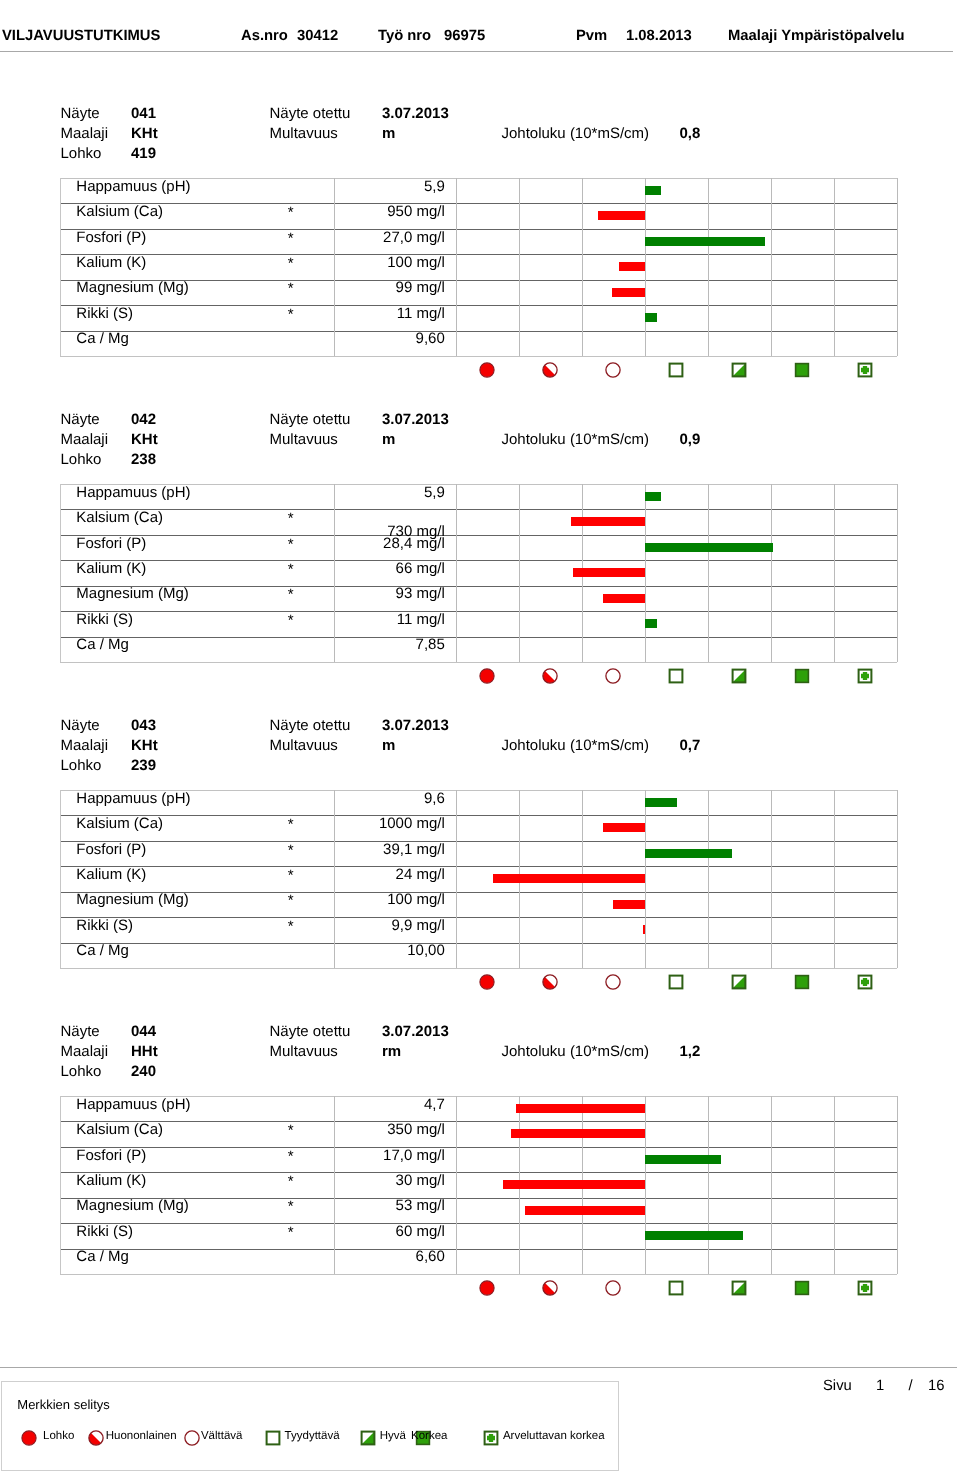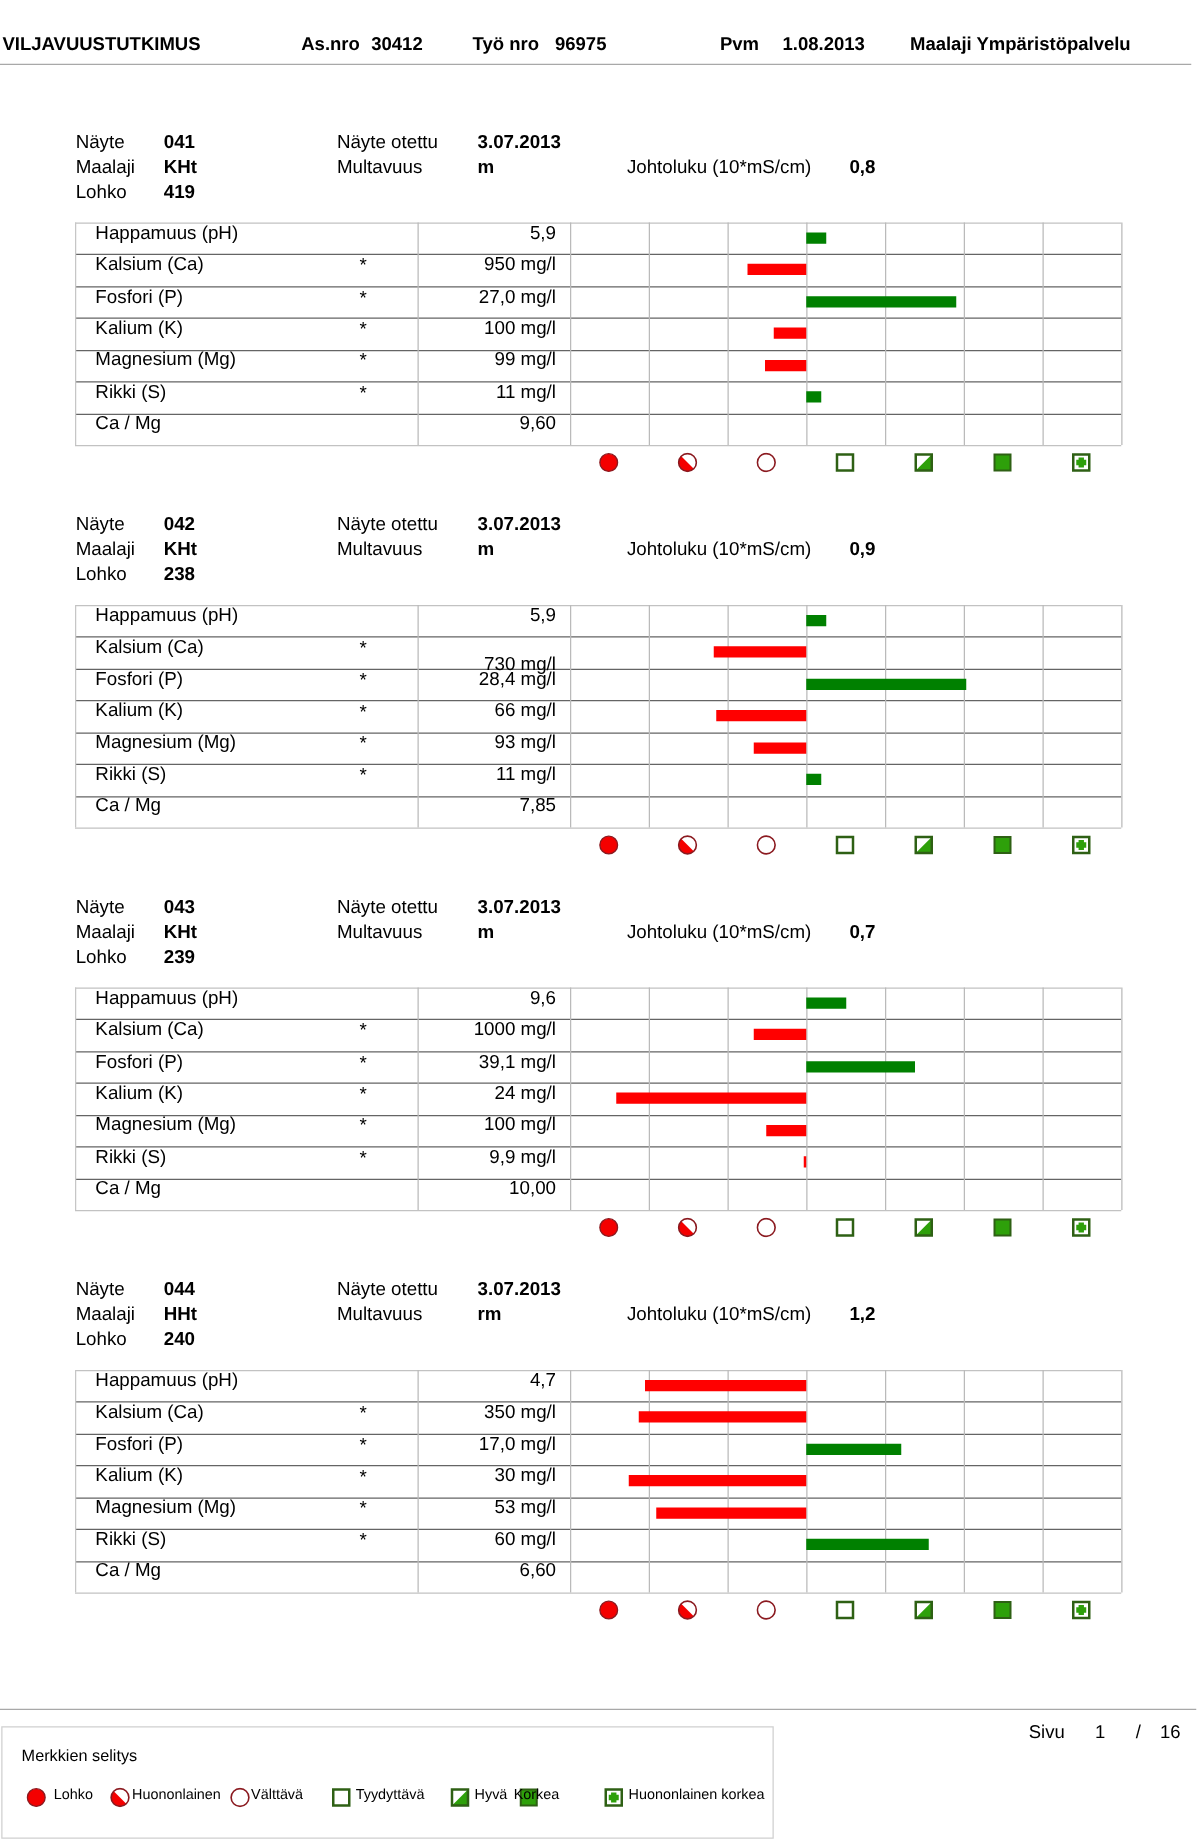--- a/index.html
+++ b/index.html
@@ -482,21 +482,21 @@
           </svg></span>
         <span class="legend-tx" style="left:379.7px">Hyvä</span>
         <span class="legend-ic" style="left:415.4px"><svg width="16" height="16" viewBox="0 0 16 16">
             <rect x="1.6" y="1.6" width="12.8" height="12.8" fill="#2ea00a" stroke="#2e6014" stroke-width="1.6"></rect>
           </svg></span>
         <span class="legend-tx" style="left:411px">Korkea</span>
         <span class="legend-ic" style="left:482.9px"><svg width="16" height="16" viewBox="0 0 16 16">
             <rect x="1.6" y="1.6" width="12.8" height="12.8" fill="#ffffff" stroke="#2e6014" stroke-width="2"></rect>
             <path d="M5.85 4.0 h4.3 v1.85 h1.85 v4.3 h-1.85 v1.85 h-4.3 v-1.85 h-1.85 v-4.3 h1.85 Z" fill="#2ea00a"></path>
           </svg></span>
-        <span class="legend-tx" style="left:502.9px">Huononlainen korkea</span>
+        <span class="legend-tx" style="left:502.9px">Arveluttavan korkea</span>
       </div>
     <span class="pageno" style="left:823px">Sivu</span>
     <span class="pageno" style="left:876px">1</span>
     <span class="pageno" style="left:908.5px">/</span>
     <span class="pageno" style="left:928px">16</span>
   </div>
 
 </div>
 
 </body></html>

